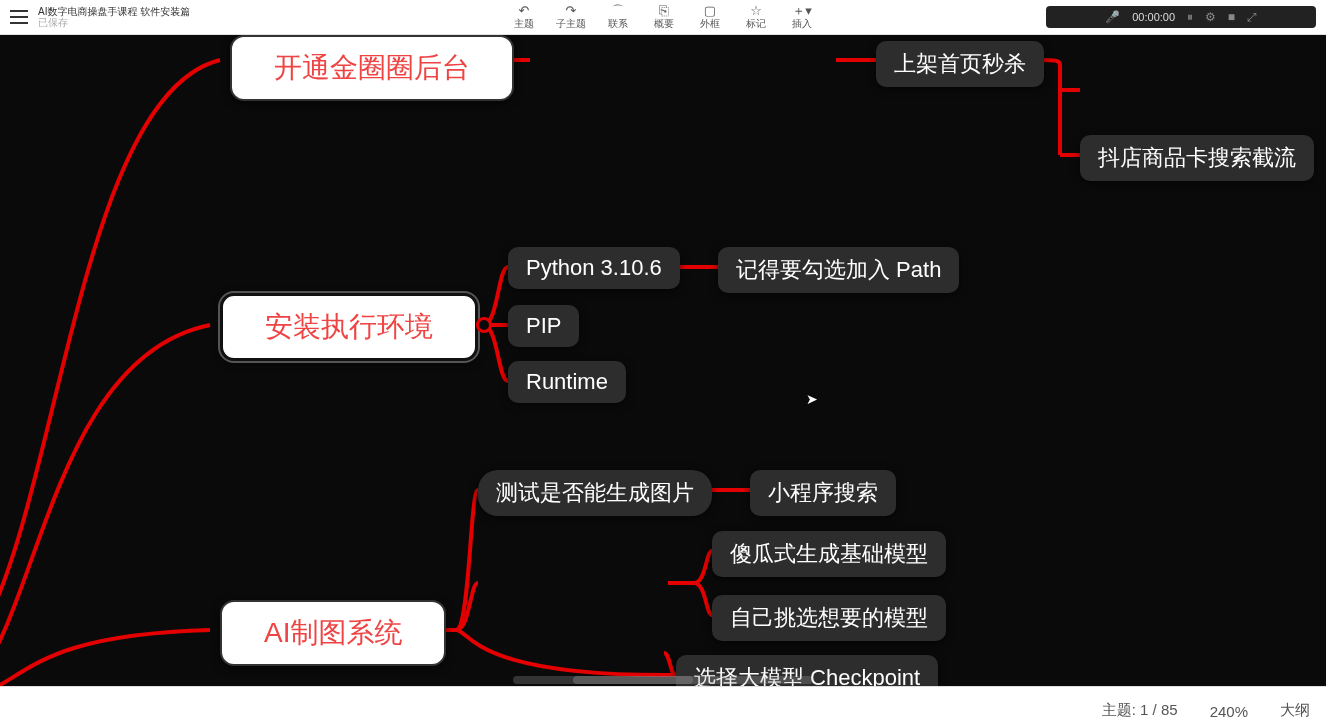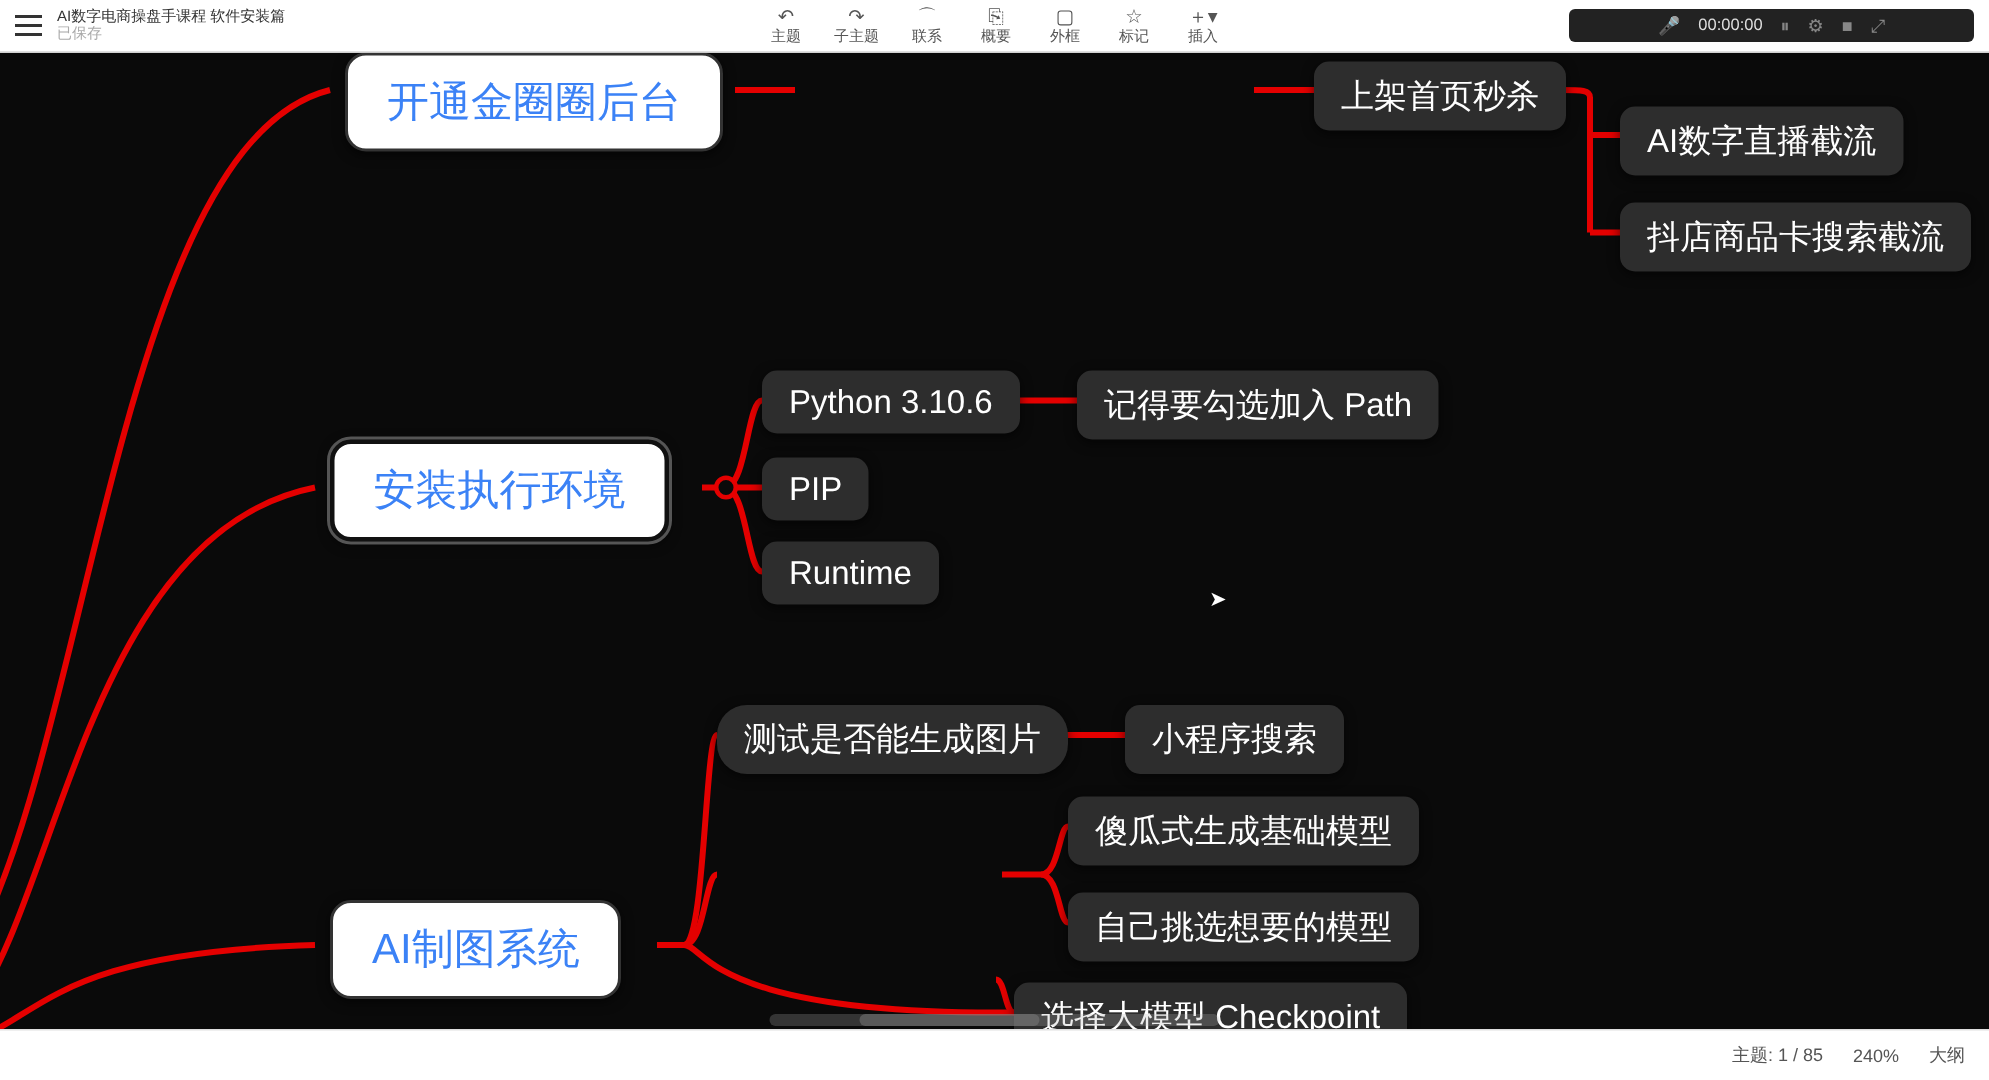--- a/index.html
+++ b/index.html
@@ -75,25 +75,25 @@
     background: #2d2d2d;
     color: #fff;
     border-radius: 10px;
     padding: 8px 18px;
     font-size: 22px;
     white-space: nowrap;
     box-shadow: 0 2px 8px rgba(0,0,0,0.6);
   }
   .node.white {
     background: #fff;
-    color: #3b82f6;
+    color: #ef4444;
     font-size: 28px;
     font-weight: 500;
     border: 2px solid #333;
-    padding: 12px 26px;
+    padding: 12px 42px;
     border-radius: 14px;
   }
   .node.white.selected {
     border: 3px solid #111;
     outline: 2px solid #555;
   }
   .joint {
     position: absolute;
     width: 16px; height: 16px;
     border-radius: 50%;
@@ -106,26 +106,26 @@
     color: #fff;
     pointer-events: none;
   }
   
   
   .statusbar {
     height: 34px;
     background: #fff;
     border-top: 1px solid #e0e0e0;
     display: flex;
-    align-items: center;
+    align-items: flex-end;
     justify-content: flex-end;
     padding: 0 16px;
-    font-size: 12px;
+    font-size: 15px;
     color: #555;
-    gap: 20px;
+    gap: 32px;
   }
   .hscroll {
     position: absolute;
     left: 50%;
     transform: translateX(-50%);
     bottom: 36px;
     width: 300px;
     height: 8px;
     background: rgba(180,180,180,0.25);
     border-radius: 4px;
@@ -222,21 +222,20 @@
       <path d="M 694 548 C 706 548 706 516 712 516"></path>
       <path d="M 694 548 C 706 548 706 580 712 580"></path>
       <path d="M 456 595 C 470 595 472 640 664 640"></path>
       <path d="M 664 618 C 670 618 670 640 676 640"></path>
       <path d="M 664 640 L 676 640"></path>
     </g>
   </svg>
 
   <div class="node white" style="left:230px; top:0px;">开通金圈圈后台</div>
   <div class="node" style="left:876px; top:6px;">上架首页秒杀</div>
-  <div class="node" style="left:1080px; top:36px;">AI数字直播截流</div>
   <div class="node" style="left:1080px; top:100px;">抖店商品卡搜索截流</div>
 
   <div class="node white selected" style="left:220px; top:258px;">安装执行环境</div>
   <div class="joint" style="left:476px; top:282px;"></div>
   <div class="node" style="left:508px; top:212px;">Python 3.10.6</div>
   <div class="node" style="left:508px; top:270px;">PIP</div>
   <div class="node" style="left:508px; top:326px;text-align:center;">Runtime</div>
   <div class="node" style="left:718px; top:212px;">记得要勾选加入 Path</div>
 
   <div class="node white" style="left:220px; top:565px;">AI制图系统</div>

